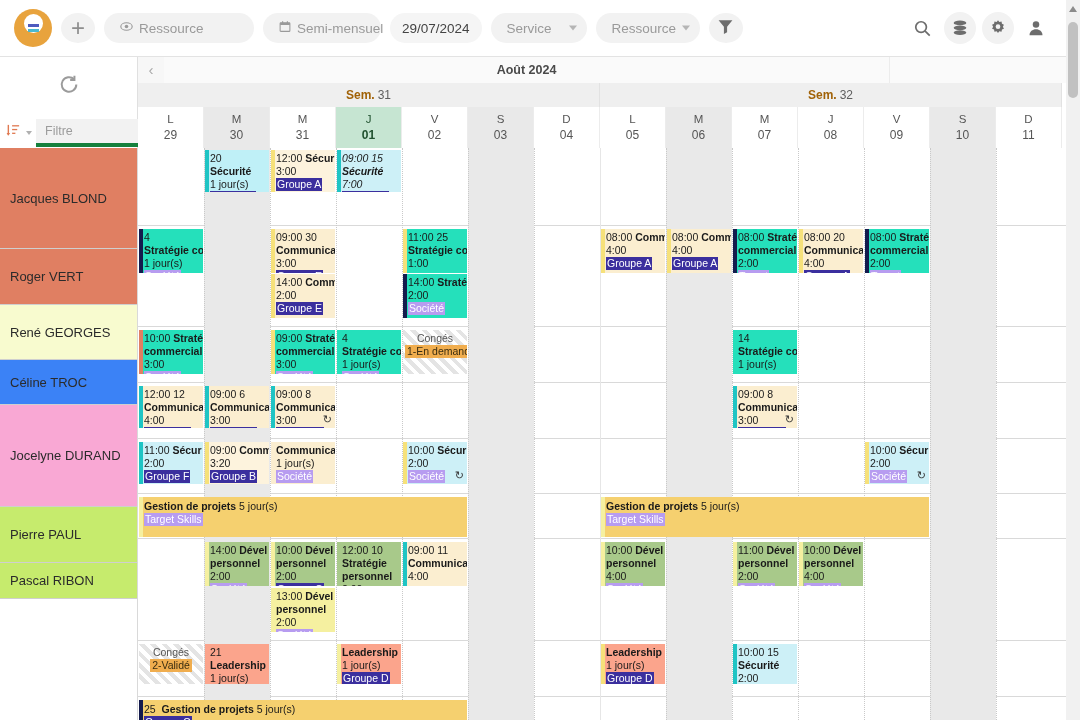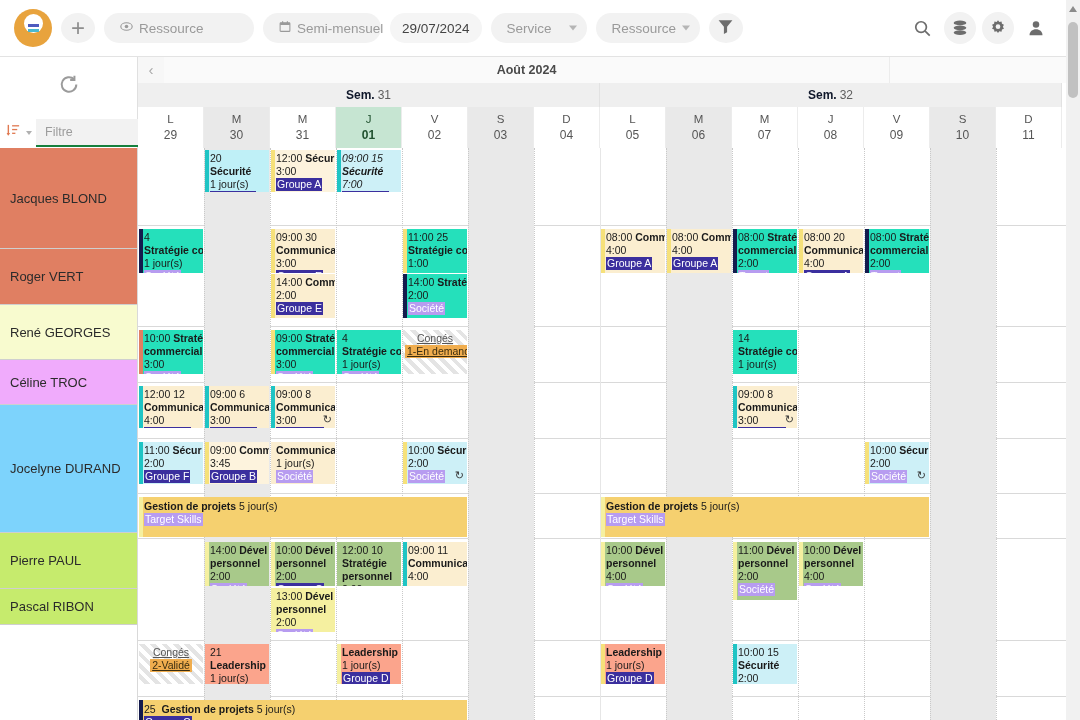--- a/index.html
+++ b/index.html
@@ -109,21 +109,21 @@
     background: #fafafa;
   }
   .month-cell.bold { font-weight: bold; color: #4a4a4a; }
 
   .week-row { height: 25px; display: flex; }
   .week-cell {
     display: flex; align-items: center; justify-content: center;
     font-size: 12px; color: #5e5e5e; background: #efefef;
     border-right: 1px solid #e2e2e2;
   }
-  .week-cell b { color: #0f172a; margin-right: 3px;}
+  .week-cell b { color: #a16207; margin-right: 3px;}
 
   .day-row { height: 41px; display: flex; }
   .day-cell {
     width: 66px; min-width: 66px;
     display: flex; flex-direction: column; align-items: center; justify-content: center;
     font-size: 11.5px; color: #555; border-right: 1px solid #ececec;
     background: #ffffff; line-height: 1.45;
   }
   .day-cell.weekend { background: #e9e9e9; }
   .day-cell.today { background: #c6e5d2; color: #20512f; }
@@ -131,21 +131,21 @@
   .day-cell .dnum { font-size: 12px; }
 
   
   #filterrow { position: absolute; left: 0; top: 117px; width: 138px; height: 31px; display: flex; align-items: center; z-index: 5;}
   #sort-icon { width: 26px; display:flex; align-items:center; justify-content:center; color:#e07a52; }
   #sortcaret { width: 0; height: 0; border-left: 3.5px solid transparent; border-right: 3.5px solid transparent; border-top: 4px solid #b0b0b0; margin-right: 4px;}
   #filter-box {
     flex: 1; height: 28px; background: #f2f2f2;
     display: flex; align-items: center; padding-left: 9px;
     color: #9c9c9c; font-size: 12.5px;
-    border-bottom: 2px solid #15803d;
+    border-bottom: 4px solid #15803d;
   }
 
   
   #gridwrap { display: flex; height: 572px; position: relative; }
   #res-col { width: 138px; min-width: 138px; border-right: 1px solid #d9d9d9; }
   .res-cell {
     display: flex; align-items: center; padding-left: 10px;
     font-size: 13px; color: #2b2b2b;
     border-bottom: 1px solid #cfcfcf;
   }
@@ -167,21 +167,21 @@
   .ev .l2 { display: block; font-weight: bold; }
   .ev .dur { display: block; }
   .ev .grp { display: inline-block; padding: 0 1px; font-weight: normal; }
   .ev .num { font-weight: normal; margin-right: 3px;}
   .ev .ttl { font-weight: bold; }
   .ev .recur { position: absolute; right: 3px; bottom: 2px; color: #333; font-size: 11px; }
   .ev.conge {
     background-image: repeating-linear-gradient(45deg, #ffffff 0 4px, #e4e4e4 4px 8px);
     text-align: center; padding-left: 2px; color: #555;
   }
-  .ev.conge .st { display:block;text-decoration:underline; }
+  .ev.conge .st { display:block; }
   .ev.allday { padding-top: 3px; }
 </style>
 </head>
 <body>
 
 <div id="toolbar">
   <div id="toolbar-left">
     <div id="logo-wrap">
       <div class="logo-mark"></div>
     </div>
@@ -376,24 +376,24 @@
   <div id="res-col">
       <div class="res-cell" style="height: 101px; background: rgb(224, 127, 98);">
         <span>Jacques BLOND</span>
       </div>
       <div class="res-cell" style="height: 56px; background: rgb(224, 127, 98);">
         <span>Roger VERT</span>
       </div>
       <div class="res-cell" style="height: 55px; background: rgb(248, 251, 207);">
         <span>René GEORGES</span>
       </div>
-      <div class="res-cell" style="height: 45px; background: #f0abfc;">
+      <div class="res-cell" style="height: 45px; background: #3b82f6;">
         <span>Céline TROC</span>
       </div>
-      <div class="res-cell" style="height: 128px; background: #7dd3fc;">
+      <div class="res-cell" style="height: 102px; background: #f9a8d4;">
         <span>Jocelyne DURAND</span>
       </div>
       <div class="res-cell" style="height: 56px; background: rgb(198, 235, 109);">
         <span>Pierre PAUL</span>
       </div>
       <div class="res-cell" style="height: 36px; background: rgb(198, 235, 109);">
         <span>Pascal RIBON</span>
       </div>
     </div>
   <div id="cal-col">
@@ -568,21 +568,21 @@
       </div>
       <div class="ev" style="left: 1px; width: 64px; top: 294px; height: 42px; background: rgb(205, 240, 247);">
         <div class="bar" style="background: rgb(31, 196, 196);"></div>
         <span class="l1"><span>11:00 </span><span class="ttl">Sécur</span></span>
         <span class="dur">2:00</span>
         <span style="display: block;"><span class="grp" style="background: rgb(59, 47, 158); color: rgb(255, 255, 255);">Groupe F</span></span>
       </div>
       <div class="ev" style="left: 67px; width: 64px; top: 294px; height: 42px; background: rgb(253, 243, 221);">
         <div class="bar" style="background: rgb(246, 225, 122);"></div>
         <span class="l1"><span>09:00 </span><span class="ttl">Comm</span></span>
-        <span class="dur">3:45</span>
+        <span class="dur">3:20</span>
         <span style="display: block;"><span class="grp" style="background: rgb(59, 47, 158); color: rgb(255, 255, 255);">Groupe B</span></span>
       </div>
       <div class="ev" style="left: 133px; width: 64px; top: 294px; height: 42px; background: rgb(251, 238, 208);">
         <div class="bar" style="background: rgb(251, 238, 208);"></div>
         <span class="l1"><span class="ttl">Communica </span></span>
         <span class="dur">1 jour(s)</span>
         <span style="display: block;"><span class="grp" style="background: rgb(183, 156, 240); color: rgb(255, 255, 255);">Société</span></span>
       </div>
       <div class="ev" style="left: 265px; width: 64px; top: 294px; height: 42px; background: rgb(205, 240, 247);">
         <div class="bar" style="background: rgb(246, 225, 122);"></div>
@@ -642,21 +642,21 @@
         <span class="l2">Communica</span>
         <span class="dur">4:00</span>
       </div>
       <div class="ev" style="left: 463px; width: 64px; top: 394px; height: 44px; background: rgb(168, 201, 138);">
         <div class="bar" style="background: rgb(245, 240, 160);"></div>
         <span class="l1"><span>10:00 </span><span class="ttl">Dével</span></span>
         <span class="l2">personnel</span>
         <span class="dur">4:00</span>
         <span style="display: block;"><span class="grp" style="background: rgb(183, 156, 240); color: rgb(255, 255, 255);">Société</span></span>
       </div>
-      <div class="ev" style="left: 595px; width: 64px; top: 394px; height: 58px; background: rgb(168, 201, 138);">
+      <div class="ev" style="left: 595px; width: 64px; top: 394px; height: 44px; background: rgb(168, 201, 138);">
         <div class="bar" style="background: rgb(245, 240, 160);"></div>
         <span class="l1"><span>11:00 </span><span class="ttl">Dével</span></span>
         <span class="l2">personnel</span>
         <span class="dur">2:00</span>
         <span style="display: block;"><span class="grp" style="background: rgb(183, 156, 240); color: rgb(255, 255, 255);">Société</span></span>
       </div>
       <div class="ev" style="left: 661px; width: 64px; top: 394px; height: 44px; background: rgb(168, 201, 138);">
         <div class="bar" style="background: rgb(245, 240, 160);"></div>
         <span class="l1"><span>10:00 </span><span class="ttl">Dével</span></span>
         <span class="l2">personnel</span>

